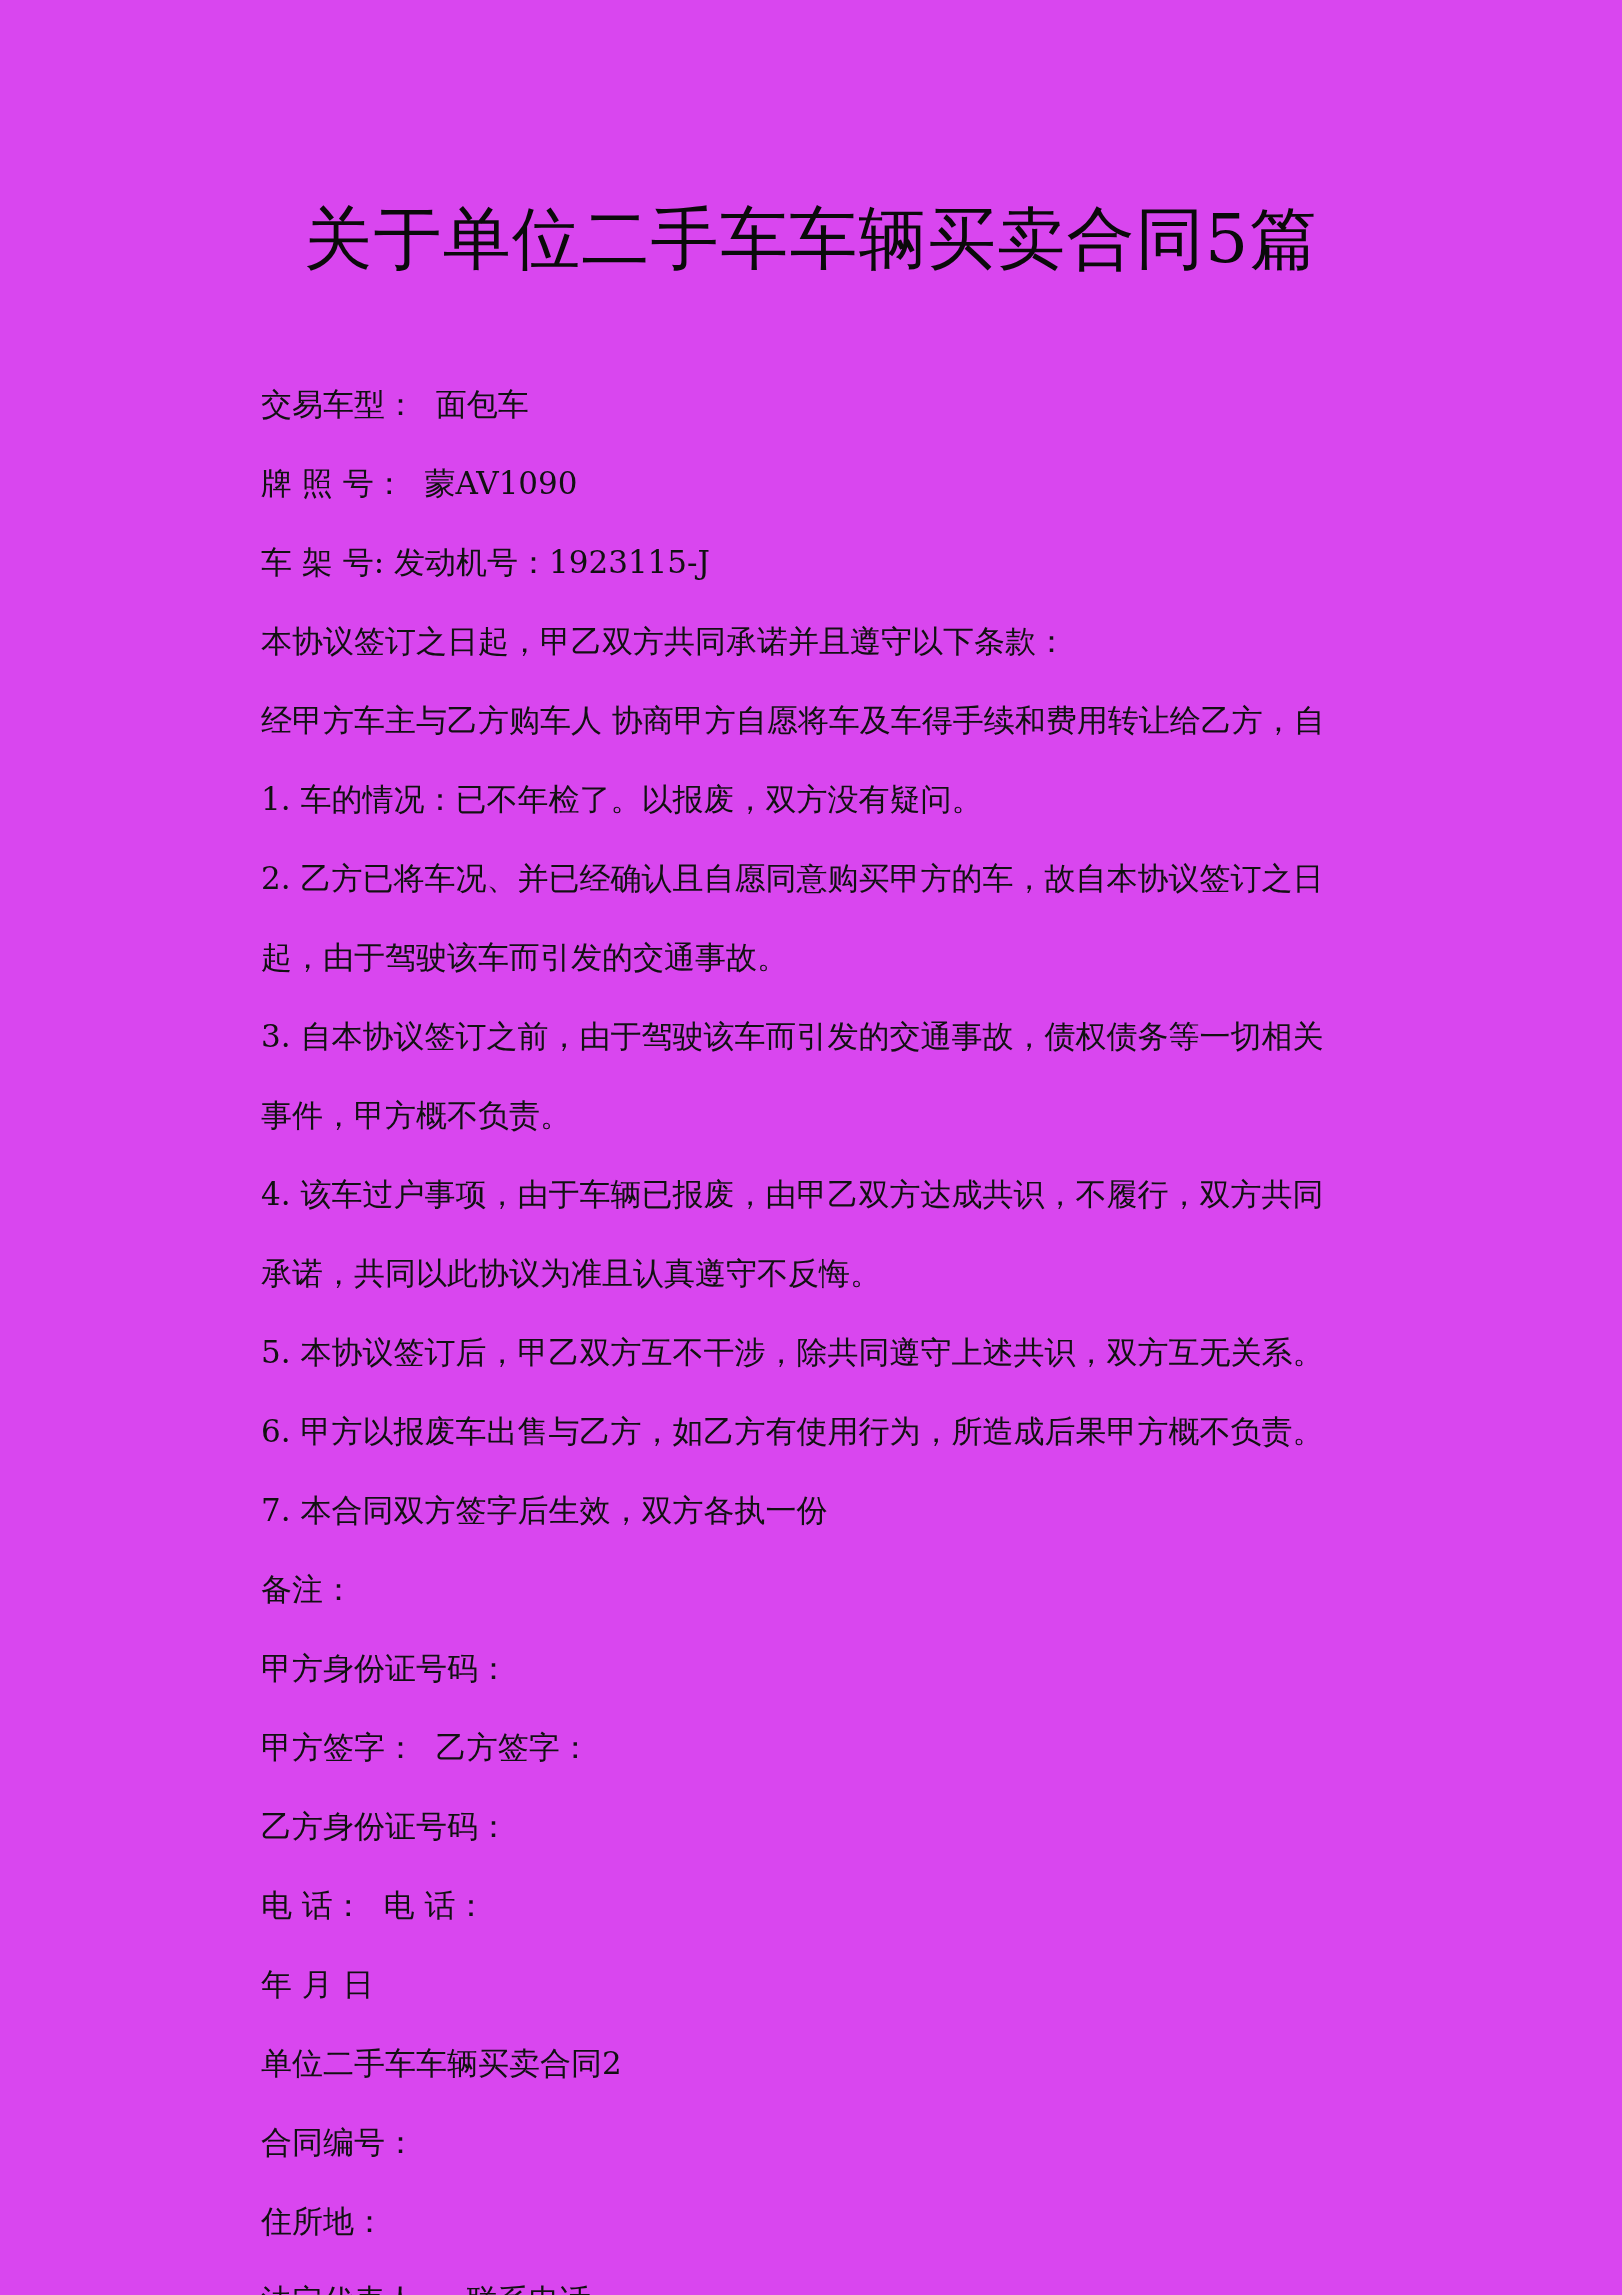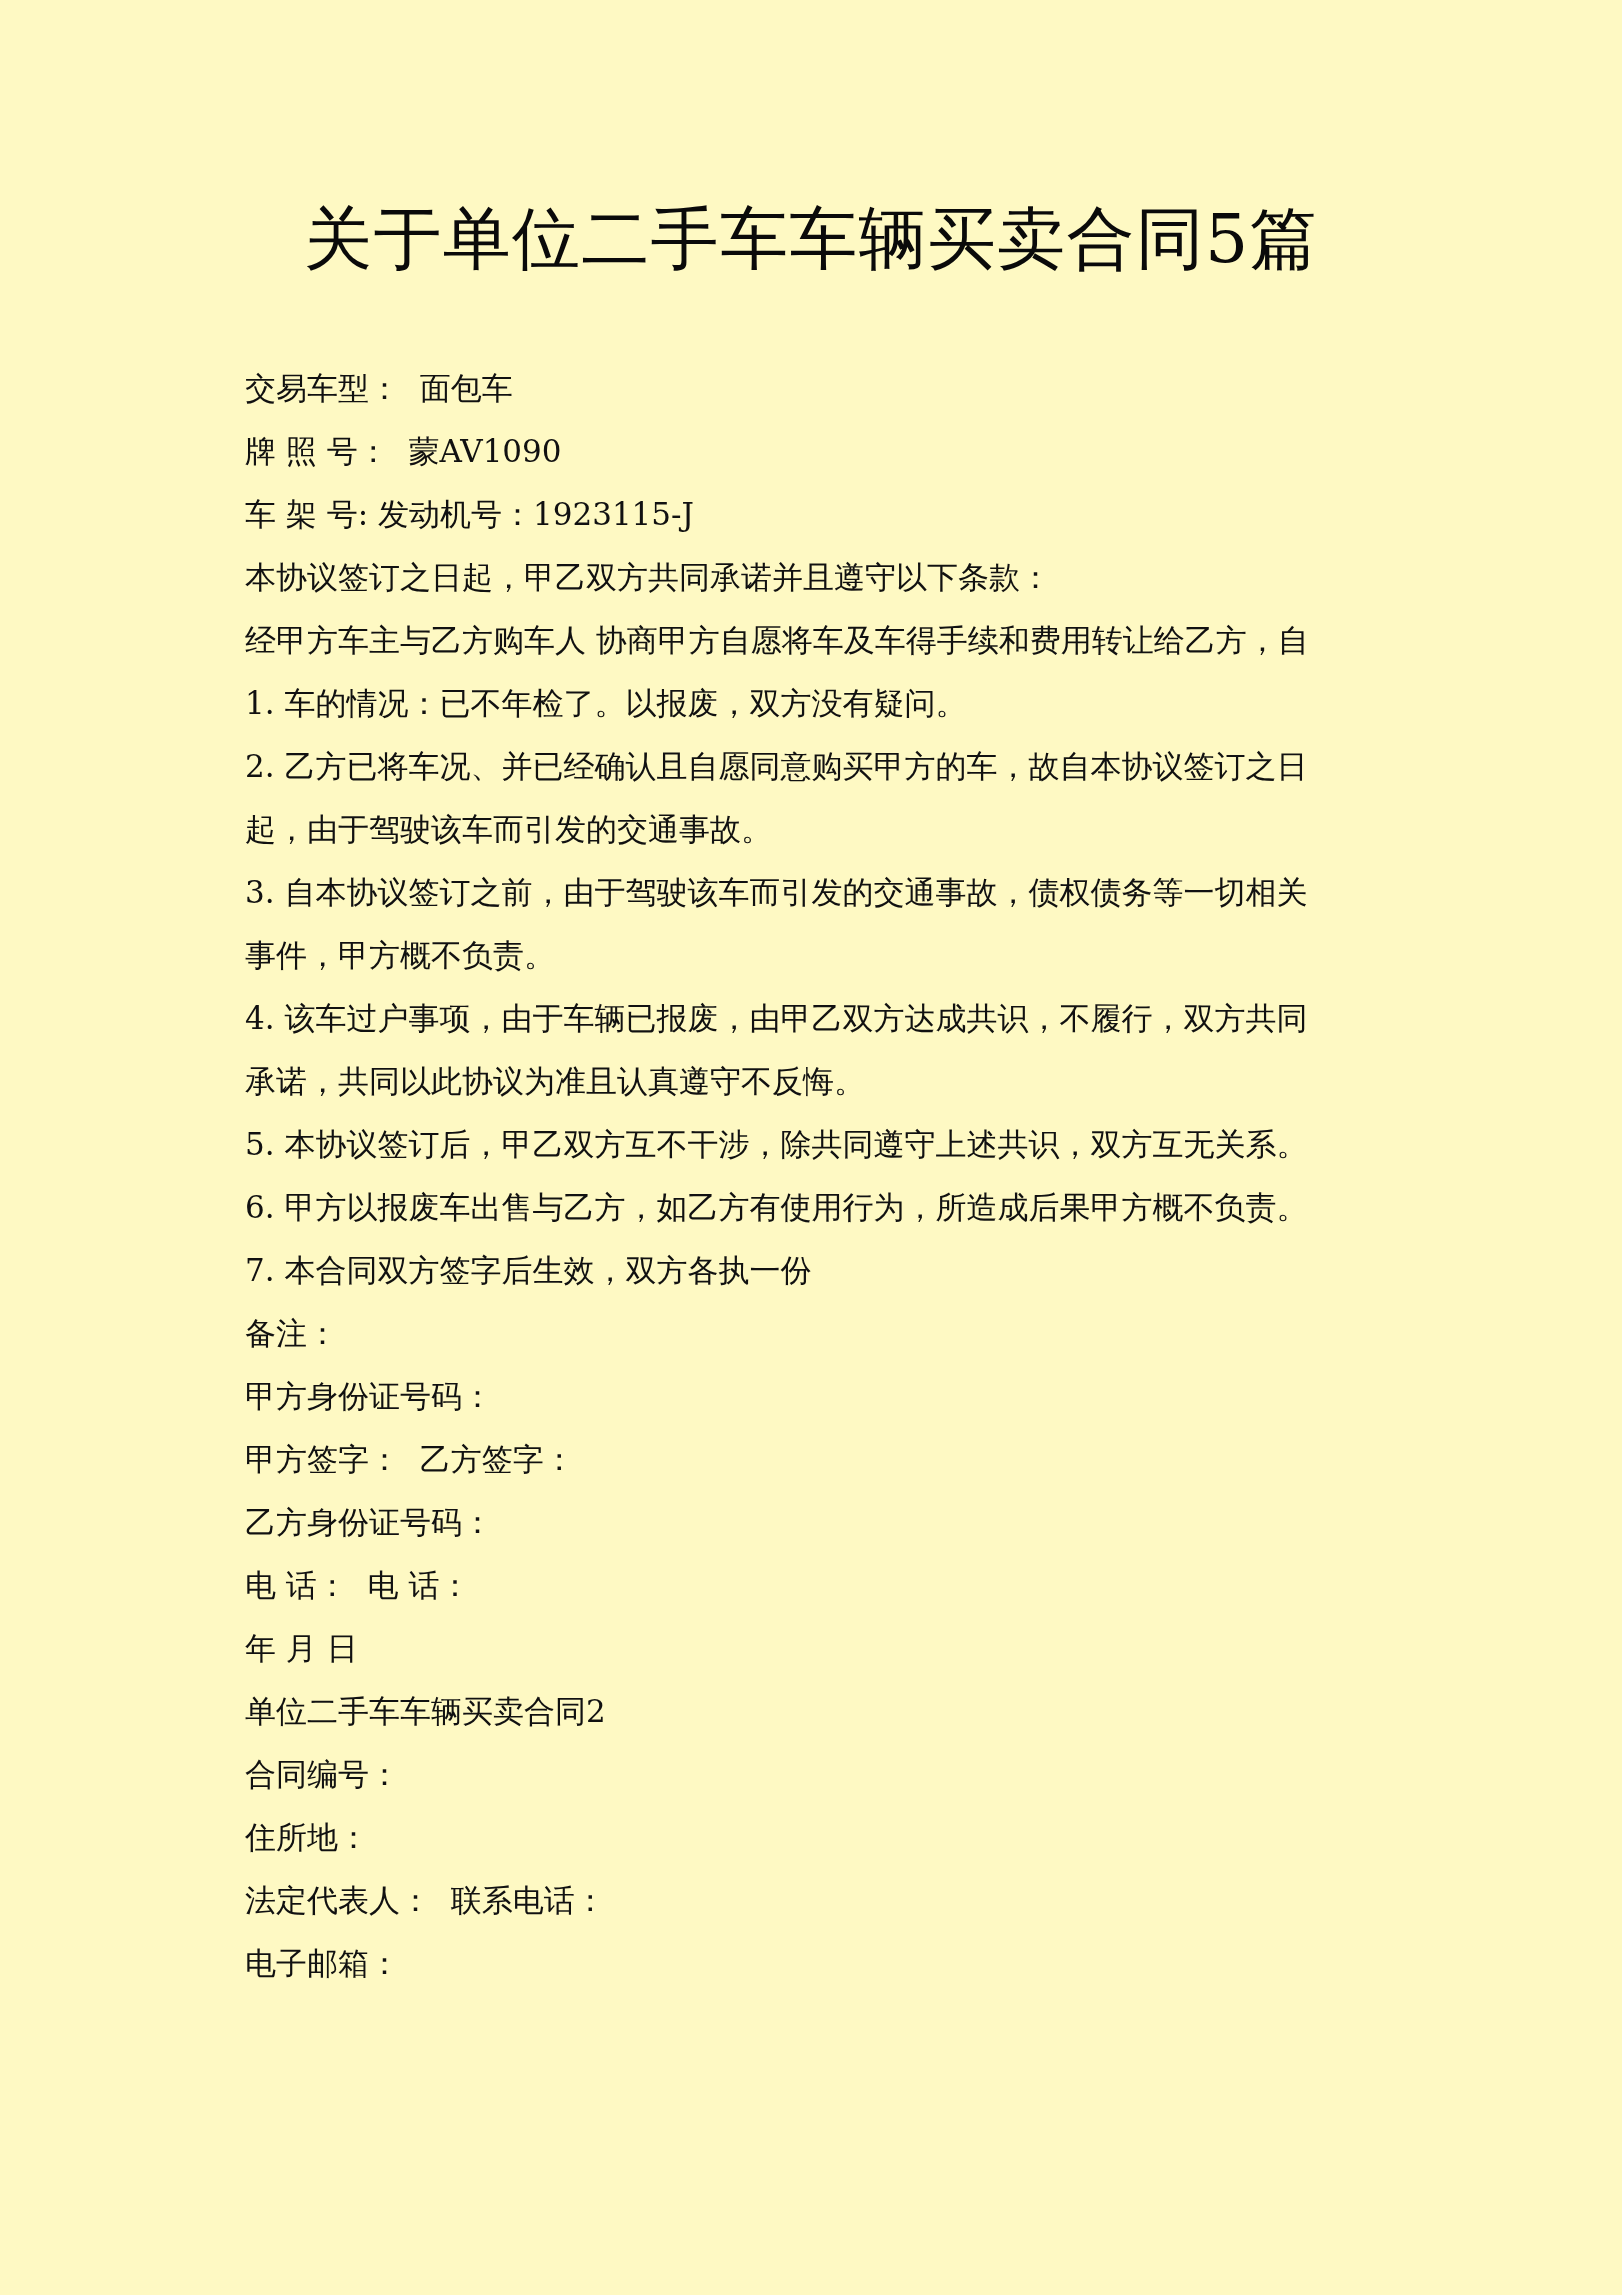--- a/index.html
+++ b/index.html
@@ -13,21 +13,21 @@
     position: relative;
     overflow: hidden;
     font-family: "DejaVu Serif", "Liberation Serif", serif;
     color: #111111;
   }
   .page {
     position: absolute;
     left: 0; top: 0;
     width: 1623px;
     height: 2295px;
-    background: #fef9c3;
+    background: #d946ef;
   }
   .title {
     position: absolute;
     left: 0;
     width: 1623px;
     top: 196px;
     text-align: center;
     font-size: 68px;
     line-height: 85px;
     letter-spacing: 1.3px;
@@ -39,21 +39,21 @@
     position: absolute;
     left: 245px;
     top: 357px;
     width: 1139px;
   }
   .line {
     font-size: 31px;
     line-height: 63px;
     height: 63px;
     white-space: pre;
-    margin: 0;
+    margin: 16px;
   }
 </style>
 </head>
 <body>
 
 <div class="page">
   <h1 class="title">关于单位二手车车辆买卖合同5篇</h1>
 
   <div class="body">
     <p class="line">交易车型：  面包车</p>

